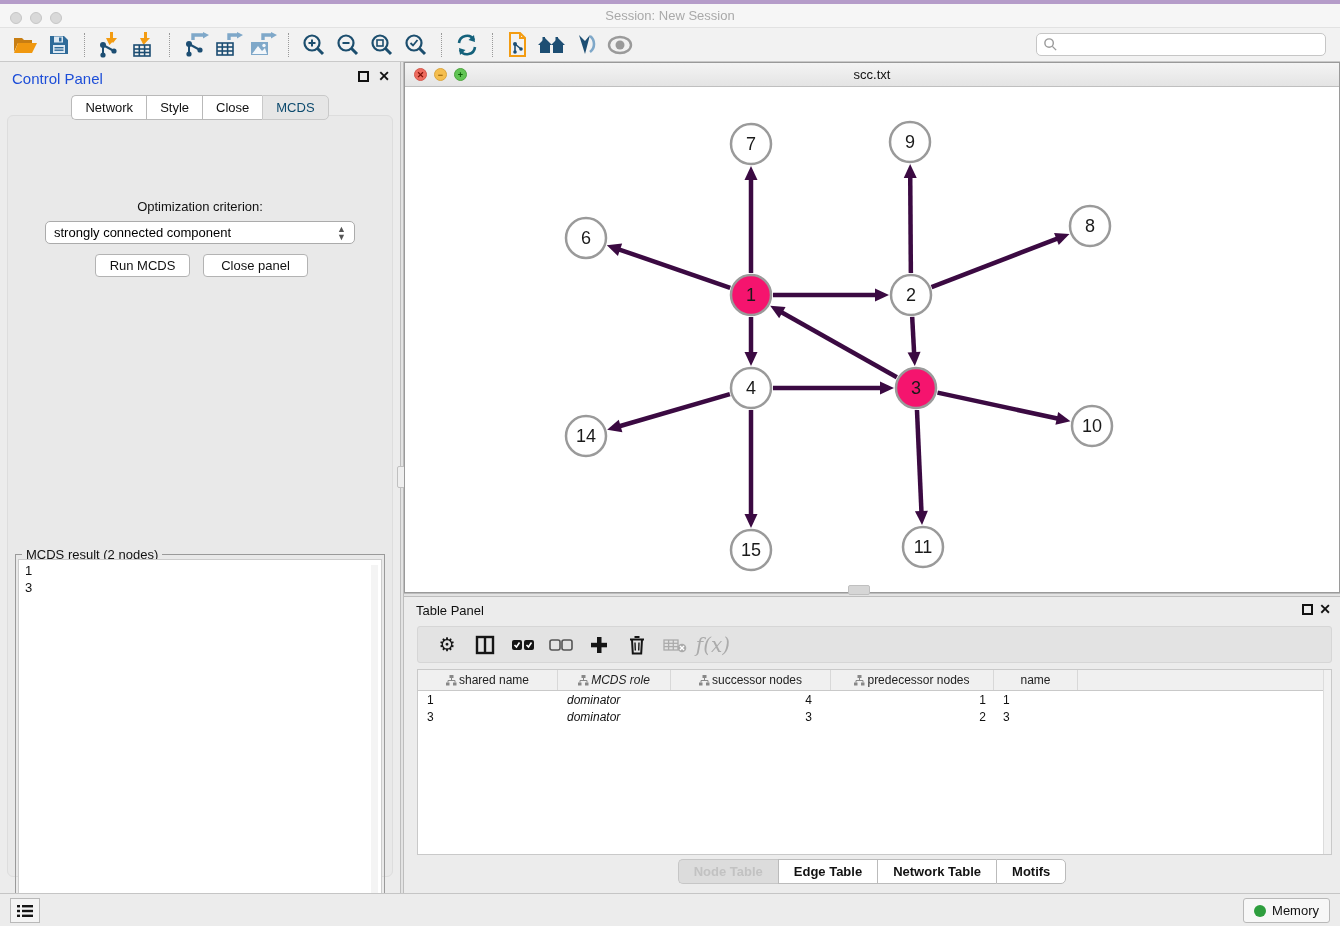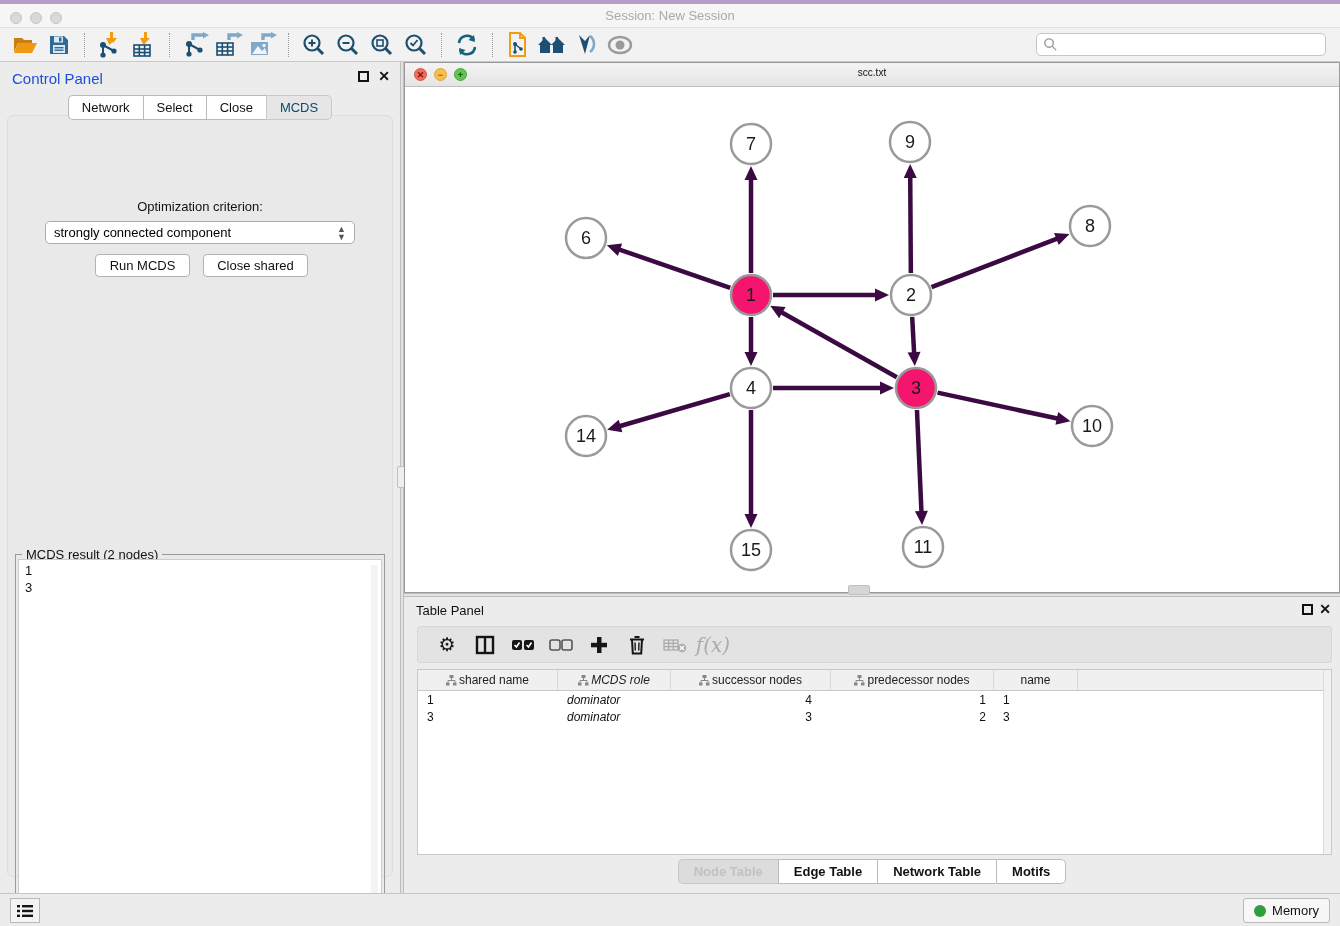--- a/index.html
+++ b/index.html
@@ -49,21 +49,21 @@
   #v-divider { left:400px; top:62px; width:4px; height:831px; background:#E3E3E3; border-left:1px solid #BDBDBD; border-right:1px solid #BDBDBD; }
   #v-grabber { left:397px; top:466px; width:10px; height:22px; background:#EFEFEF; border:1px solid #C0C0C0; border-radius:2px; }
 
   
   #net-window { left:404px; top:62px; width:936px; height:531px; background:#fff; border:1px solid #9A9A9A; }
   #net-titlebar { position:absolute; left:0; top:0; width:100%; height:24px; background:linear-gradient(#F4F4F4,#E4E4E4); border-bottom:1px solid #BFBFBF; }
   .mac-dot { position:absolute; top:5px; width:13px; height:13px; border-radius:50%; font-size:9px; font-weight:bold; text-align:center; line-height:12px; }
   #net-close { left:9px; background:#EE6B5F; border:1px solid #D4584C; color:#7D1007; }
   #net-min { left:29px; background:#F5BE4E; border:1px solid #DBA63E; color:#8F5B00; }
   #net-max { left:49px; background:#61C454; border:1px solid #4DA53F; color:#0A5E05; }
-  #net-title { position:absolute; left:0; right:0; top:4px; text-align:center; font-size:10px; color:#111; }
+  #net-title { position:absolute; left:0; right:0; top:4px; text-align:center; font-size:13px; color:#111; }
   #net-canvas { position:absolute; left:1px; top:24px; width:932px; height:505px; background:#fff; }
 
   
   #h-divider { left:404px; top:593px; width:936px; height:4px; background:#E3E3E3; border-top:1px solid #BDBDBD; border-bottom:1px solid #BDBDBD; }
   #h-grabber { left:848px; top:585px; width:22px; height:10px; background:#D6D6D6; border:1px solid #C0C0C0; border-radius:2px; }
 
   
   #table-panel { left:404px; top:597px; width:936px; height:296px; background:#ECECEC; }
   #tp-title { position:absolute; left:12px; top:6px; font-size:13px; color:#111; }
   #tp-float { right:27px; } #tp-close { right:9px; }
@@ -263,32 +263,32 @@
 </div>
 
 <div class="abs" id="control-panel">
   <div id="cp-header">
     <span id="cp-title">Control Panel</span>
     <span class="panel-float" id="cp-float"></span>
     <span class="panel-close" id="cp-close">✕</span>
   </div>
   <div id="cp-tabs">
     <span class="cp-tab">Network</span>
-    <span class="cp-tab">Select</span>
+    <span class="cp-tab">Style</span>
     <span class="cp-tab">Close</span>
     <span class="cp-tab active">MCDS</span>
   </div>
   <div id="cp-body">
     <div id="opt-label">Optimization criterion:</div>
     <div id="opt-select">
       <span>strongly connected component</span>
       <span class="stepper">▲<br>▼</span>
     </div>
     <div class="cp-btn" id="run-btn">Run MCDS</div>
-    <div class="cp-btn" id="closepanel-btn">Close shared</div>
+    <div class="cp-btn" id="closepanel-btn">Close panel</div>
     <div id="mcds-group">
       <span id="mcds-legend">MCDS result (2 nodes)</span>
       <div id="mcds-text">
         <div>1</div>
         <div>3</div>
         <div id="mcds-scroll"></div>
       </div>
     </div>
   </div>
 </div>

